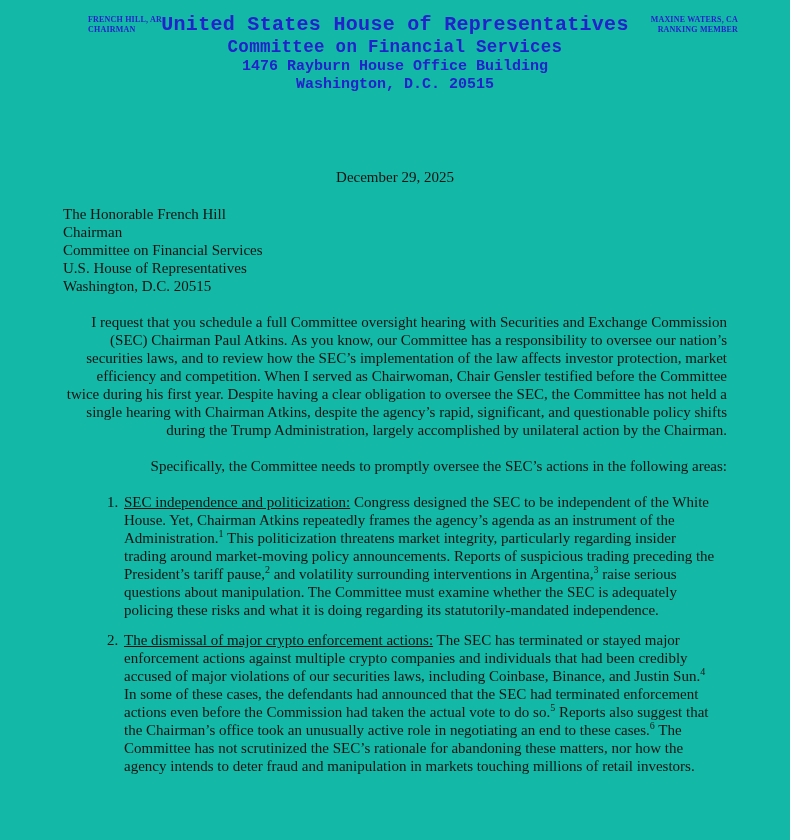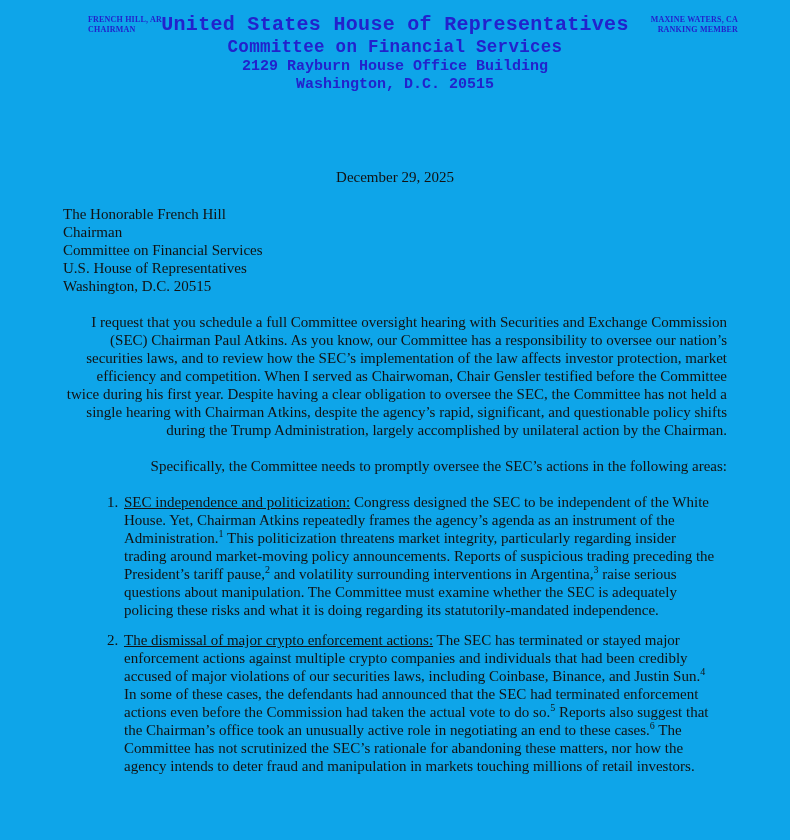--- a/index.html
+++ b/index.html
@@ -12,21 +12,21 @@
     height: 840px;
     overflow: hidden;
     font-family: "Liberation Serif", serif;
     font-size: 15px;
     line-height: 18px;
     color: #121212;
   }
   .page {
     width: 790px;
     height: 840px;
-    background: #0ea5e9;
+    background: #14b8a6;
     box-sizing: border-box;
     position: relative;
   }
   
   .letterhead {
     position: relative;
     width: 100%;
     height: 100px;
     padding-top: 14px;
     box-sizing: border-box;
@@ -86,21 +86,21 @@
 <div class="page">
 
   <div class="letterhead">
     <div class="lh-side lh-left">
       <div>FRENCH HILL, AR</div>
       <div>CHAIRMAN</div>
     </div>
     <div class="lh-center">
       <div class="lh-line1">United States House of Representatives</div>
       <div class="lh-line2">Committee on Financial Services</div>
-      <div class="lh-line3">2129 Rayburn House Office Building</div>
+      <div class="lh-line3">1476 Rayburn House Office Building</div>
       <div class="lh-line4">Washington, D.C. 20515</div>
     </div>
     <div class="lh-side lh-right">
       <div>MAXINE WATERS, CA</div>
       <div>RANKING MEMBER</div>
     </div>
   </div>
 
   <div class="body-content">
     <div class="date-line">December 29, 2025</div>

